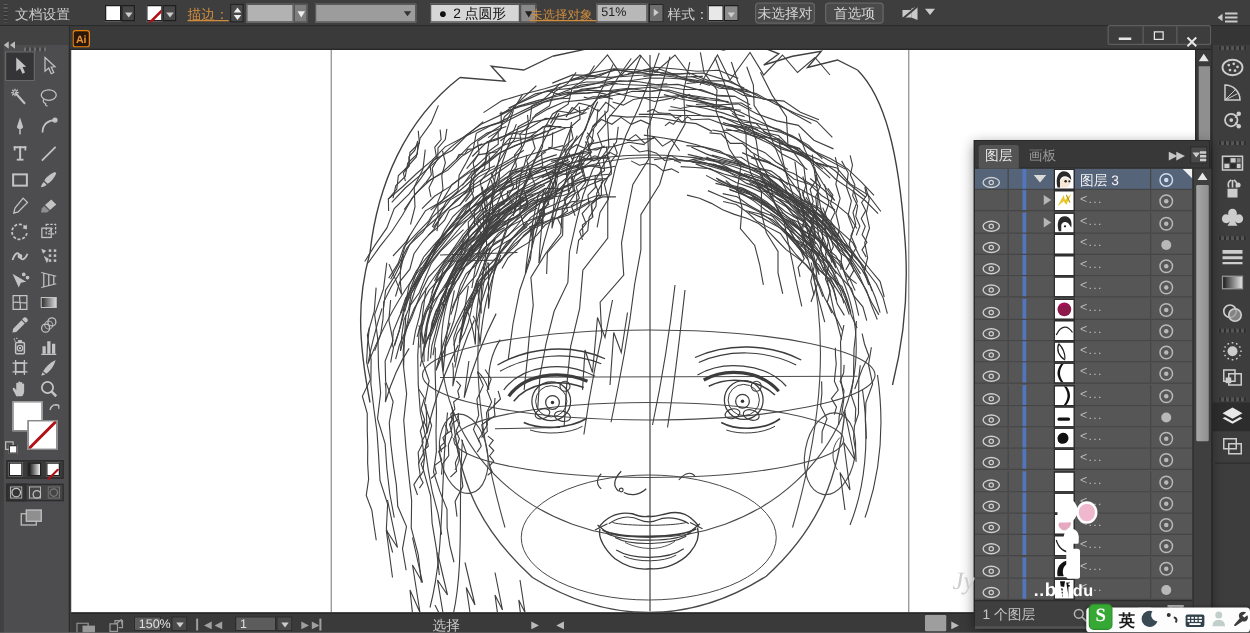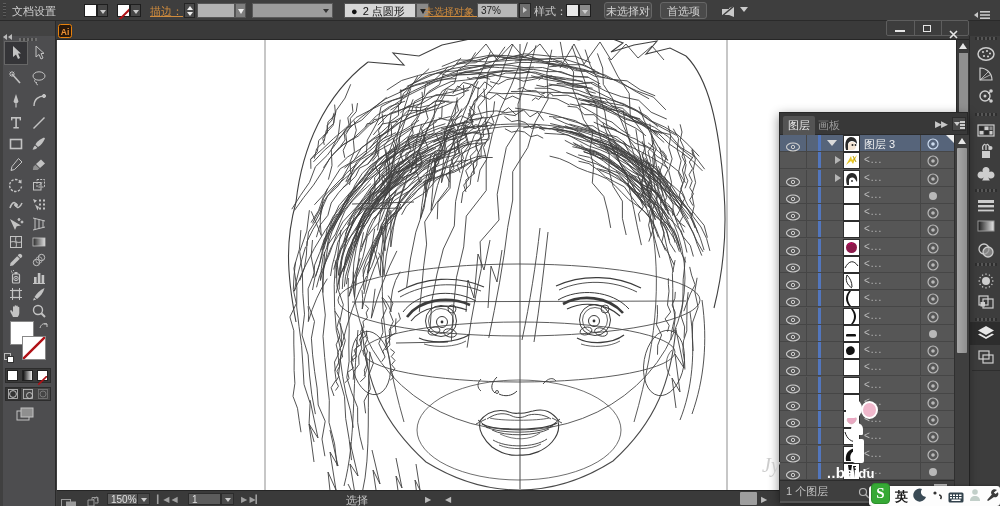--- a/index.html
+++ b/index.html
@@ -435,21 +435,21 @@
     <div style="position:absolute;left:2px;top:5px;width:0;height:0;border-left:3.5px solid transparent;border-right:3.5px solid transparent;border-top:5px solid #eee"></div>
   </div>
   <div style="position:absolute;left:252px;top:3px;width:81px;height:15px;background:#9c9c9c;border:1px solid #5a5a5a;box-sizing:border-box">
     <div style="position:absolute;right:3px;top:5px;width:0;height:0;border-left:3px solid transparent;border-right:3px solid transparent;border-top:4px solid #333"></div>
   </div>
   <div style="position:absolute;left:344px;top:3px;width:72px;height:15px;background:#d6d6d6;border:1px solid #555;color:#111;font-size:11px;line-height:14px;box-sizing:border-box"><span style="margin-left:6px">●</span><span style="margin-left:5px">2 点圆形</span></div>
   <div style="position:absolute;left:416px;top:3px;width:13px;height:15px;background:#8a8a8a;border:1px solid #555;box-sizing:border-box">
     <div style="position:absolute;left:3px;top:5px;width:0;height:0;border-left:3.5px solid transparent;border-right:3.5px solid transparent;border-top:5px solid #222"></div>
   </div>
   <div style="position:absolute;left:424px;top:5px;font-size:10px;color:#d08c3e;text-decoration:underline">未选择对象：</div>
-  <div style="position:absolute;left:477px;top:3px;width:41px;height:15px;background:#b8b8b8;border:1px solid #555;color:#222;font-size:10px;line-height:13px;padding-left:3px;box-sizing:border-box">37%</div>
+  <div style="position:absolute;left:477px;top:3px;width:41px;height:15px;background:#b8b8b8;border:1px solid #555;color:#222;font-size:10px;line-height:13px;padding-left:3px;box-sizing:border-box">51%</div>
   <div style="position:absolute;left:519px;top:3px;width:12px;height:15px;background:#6e6e6e;border:1px solid #252525;box-sizing:border-box">
     <div style="position:absolute;left:3px;top:3px;width:0;height:0;border-top:3px solid transparent;border-bottom:3px solid transparent;border-left:4px solid #ccc"></div>
   </div>
   <div style="position:absolute;left:534px;top:4px;font-size:11px;color:#cccccc">样式：</div>
   <div style="position:absolute;left:566px;top:4px;width:13px;height:13px;background:#e8e8e8;border:1px solid #1e1e1e;box-sizing:border-box"></div>
   <div style="position:absolute;left:579px;top:4px;width:12px;height:13px;background:#8a8a8a;border:1px solid #1e1e1e;box-sizing:border-box">
     <div style="position:absolute;left:2px;top:5px;width:0;height:0;border-left:3px solid transparent;border-right:3px solid transparent;border-top:4px solid #ccc"></div>
   </div>
   <div style="position:absolute;left:604px;top:2px;width:48px;height:17px;background:#4a4a4a;border:1px solid #666;border-radius:3px;color:#d6d6d6;font-size:11px;text-align:center;line-height:16px;box-sizing:border-box">未选择对象</div>
   <div style="position:absolute;left:660px;top:2px;width:47px;height:17px;background:#4a4a4a;border:1px solid #666;border-radius:3px;color:#d6d6d6;font-size:11px;text-align:center;line-height:16px;box-sizing:border-box">首选项</div>
@@ -491,21 +491,21 @@
 
 <div style="position:absolute;left:57px;top:490px;width:899px;height:16px;background:#3a3a3a;border-top:1px solid #252525;box-sizing:border-box">
   <div style="position:absolute;left:4px;top:3px;width:16px;height:9px"><svg width="16" height="9" viewBox="0 0 16 9" style="">
           <rect x="0.5" y="0.5" width="9" height="8" fill="none" stroke="#9a9a9a"></rect>
           <rect x="5" y="2.5" width="10" height="6" fill="#9a9a9a"></rect>
         </svg></div>
   <div style="position:absolute;left:30px;top:2px;width:12px;height:11px"><svg width="12" height="11" viewBox="0 0 12 11" style="">
           <path d="M1,4 h6 v6 h-6 z M5,4 V1.5 L11,1.5 L11,7 H8" fill="none" stroke="#9a9a9a"></path>
           <path d="M6,4 L10,0.8 L10.8,5" fill="none" stroke="#9a9a9a"></path>
         </svg></div>
-  <div style="position:absolute;left:50px;top:2px;width:43px;height:12px;background:#5c5c5c;border:1px solid #2c2c2c;color:#e0e0e0;font-size:10px;line-height:11px;padding-left:3px;box-sizing:border-box">150%</div>
+  <div style="position:absolute;left:50px;top:2px;width:22px;height:12px;background:#5c5c5c;border:1px solid #2c2c2c;color:#e0e0e0;font-size:10px;line-height:11px;padding-left:3px;box-sizing:border-box">150%</div>
   <div style="position:absolute;left:80px;top:2px;width:13px;height:12px;background:#4a4a4a;border:1px solid #2c2c2c;box-sizing:border-box">
         <div style="position:absolute;left:3px;top:4px;width:0;height:0;border-left:3px solid transparent;border-right:3px solid transparent;border-top:4px solid #ccc"></div>
       </div>
   <div style="position:absolute;left:100px;top:4px;color:#9f9f9f;font-size:8px">▎◀ ◀</div>
   <div style="position:absolute;left:131px;top:2px;width:33px;height:12px;background:#5c5c5c;border:1px solid #2c2c2c;color:#e0e0e0;font-size:10px;line-height:11px;padding-left:3px;box-sizing:border-box">1</div>
   <div style="position:absolute;left:164px;top:2px;width:13px;height:12px;background:#4a4a4a;border:1px solid #2c2c2c;box-sizing:border-box">
         <div style="position:absolute;left:3px;top:4px;width:0;height:0;border-left:3px solid transparent;border-right:3px solid transparent;border-top:4px solid #ccc"></div>
       </div>
   <div style="position:absolute;left:184px;top:4px;color:#9f9f9f;font-size:8px">▶ ▶▎</div>
   <div style="position:absolute;left:289px;top:2px;font-size:11px;color:#c9c9c9">选择</div>
@@ -826,21 +826,21 @@
       </svg>
   <svg width="18" height="14" viewBox="0 0 18 14" style="position:absolute;left:16px;top:386px">
         <rect x="1" y="4" width="12" height="9" fill="none" stroke="#c3c3c3"></rect>
         <rect x="5" y="1" width="12" height="9" fill="#8f8f8f" stroke="#c3c3c3"></rect>
       </svg>
 </div>
 
 <div style="position:absolute;left:779px;top:112px;width:189px;height:390px;background:#3f3f3f;border:1px solid #282828;box-shadow:0 3px 10px rgba(0,0,0,0.45);box-sizing:border-box">
   <div style="position:absolute;left:0;top:0;width:100%;height:22px;background:#383838;border-bottom:1px solid #2b2b2b;box-sizing:border-box">
     <div style="position:absolute;left:3px;top:3px;width:32px;height:19px;background:#545454;border-radius:2px 2px 0 0;color:#e8e8e8;font-size:11px;text-align:center;line-height:18px">图层</div>
-    <div style="position:absolute;left:38px;top:3px;width:32px;height:19px;color:#9a9a9a;font-size:11px;line-height:18px">画板</div>
+    <div style="position:absolute;left:38px;top:3px;width:32px;height:19px;color:#9a9a9a;font-size:11px;text-align:center;line-height:18px">画板</div>
     <div style="position:absolute;left:155px;top:6px;color:#c8c8c8;font-size:9px;letter-spacing:-1px">▶▶</div>
     <div style="position:absolute;left:172px;top:4px;width:14px;height:14px;background:#4a4a4a;border:1px solid #2d2d2d;box-sizing:border-box">
       <div style="position:absolute;left:1px;top:4px;width:0;height:0;border-left:3px solid transparent;border-right:3px solid transparent;border-top:4px solid #ccc"></div>
       <div style="position:absolute;left:7px;top:3px;width:5px;height:1.5px;background:#ccc;box-shadow:0 3px 0 #ccc,0 6px 0 #ccc"></div>
     </div>
   </div>
   <div style="position:absolute;left:0;top:22px;width:174px;height:345px;background:#565656;overflow:hidden">
         <div style="position:absolute;left:0px;top:0.0px;width:174px;height:17.2px;background:#56647a;border-bottom:1px solid #464646;box-sizing:border-box">
           <div style="position:absolute;left:5px;top:3px"><svg width="16" height="10" viewBox="0 0 16 10" style="">
               <ellipse cx="8" cy="5" rx="6.5" ry="4" fill="none" stroke="#cfcfcf" stroke-width="1.1"></ellipse>

